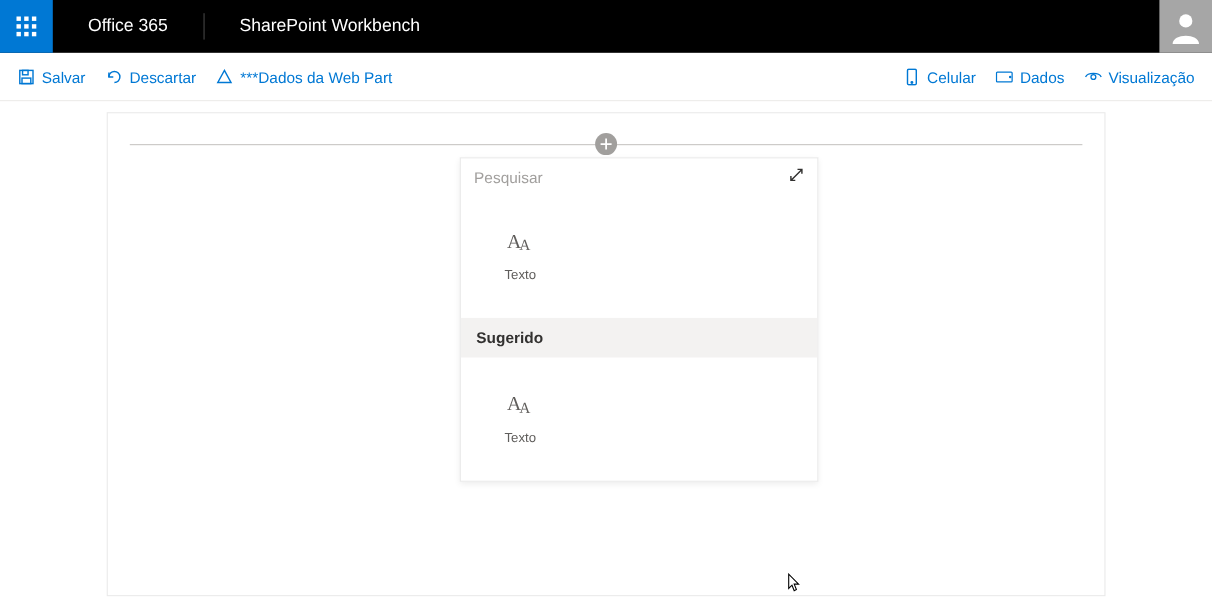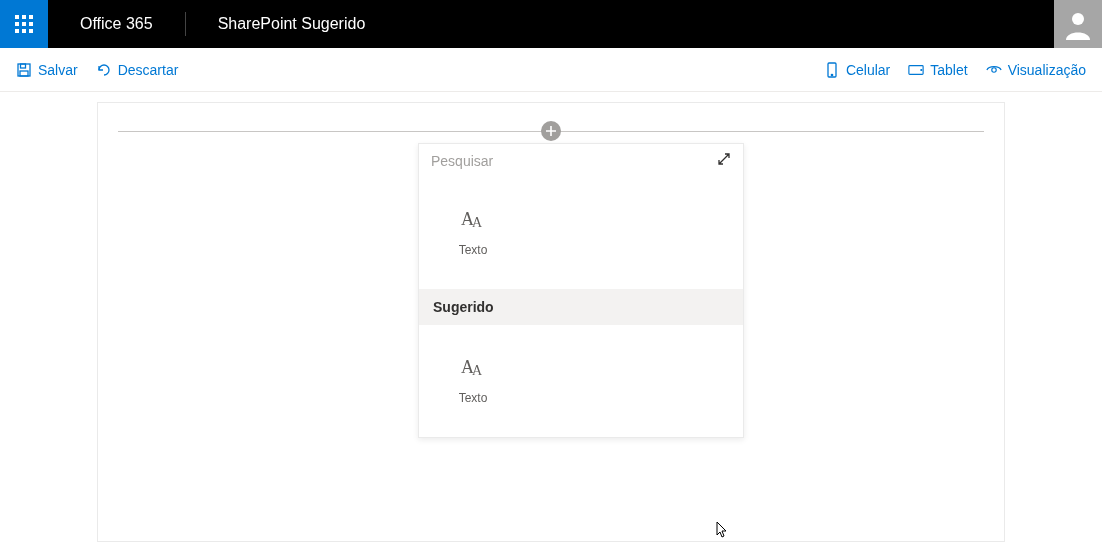--- a/index.html
+++ b/index.html
@@ -221,21 +221,21 @@
       <span></span>
         <span></span>
         <span></span>
       <span></span>
         <span></span>
         <span></span>
     </div>
   </div>
   <div class="suite-title">Office 365</div>
   <div class="suite-sep"></div>
-  <div class="suite-app">SharePoint Sugerido</div>
+  <div class="suite-app">SharePoint Workbench</div>
   <div class="suite-spacer"></div>
   <div class="avatar">
     <svg width="32" height="32" viewBox="0 0 32 32" fill="#fff">
       <circle cx="16" cy="11" r="6"></circle>
       <path d="M4 32 C4 22, 28 22, 28 32 Z"></path>
     </svg>
   </div>
 </div>
 
 <div class="command-bar">
@@ -251,40 +251,48 @@
   </div>
   <div class="cmd-btn">
     <span class="ico">
       <svg width="16" height="16" viewBox="0 0 16 16" fill="none" stroke="#0078d4" stroke-width="1.3">
         <path d="M3 8 A5 5 0 1 1 8 13"></path>
         <path d="M3 4 L3 8 L7 8"></path>
       </svg>
     </span>
     <span>Descartar</span>
   </div>
+  <div class="cmd-btn">
+    <span class="ico">
+      <svg width="16" height="16" viewBox="0 0 16 16" fill="none" stroke="#0078d4" stroke-width="1.3">
+        <path d="M8 2 L14 13 L2 13 Z"></path>
+      </svg>
+    </span>
+    <span>***Dados da Web Part</span>
+  </div>
 
   <div class="cmd-spacer"></div>
 
   <div class="cmd-btn">
     <span class="ico">
       <svg width="14" height="16" viewBox="0 0 14 16" fill="none" stroke="#0078d4" stroke-width="1.3">
         <rect x="3" y="1" width="8" height="14" rx="1"></rect>
         <circle cx="7" cy="13" r="0.7" fill="#0078d4"></circle>
       </svg>
     </span>
     <span>Celular</span>
   </div>
   <div class="cmd-btn">
     <span class="ico">
       <svg width="18" height="16" viewBox="0 0 18 16" fill="none" stroke="#0078d4" stroke-width="1.3">
         <rect x="1" y="3" width="16" height="10" rx="1"></rect>
         <circle cx="15" cy="8" r="0.6" fill="#0078d4"></circle>
       </svg>
     </span>
-    <span>Tablet</span>
+    <span>Dados</span>
   </div>
   <div class="cmd-btn">
     <span class="ico">
       <svg width="18" height="16" viewBox="0 0 18 16" fill="none" stroke="#0078d4" stroke-width="1.3">
         <path d="M1 8 C3 3, 15 3, 17 8 "></path>
         <circle cx="9" cy="8" r="2.5"></circle>
       </svg>
     </span>
     <span>Visualização</span>
   </div>

